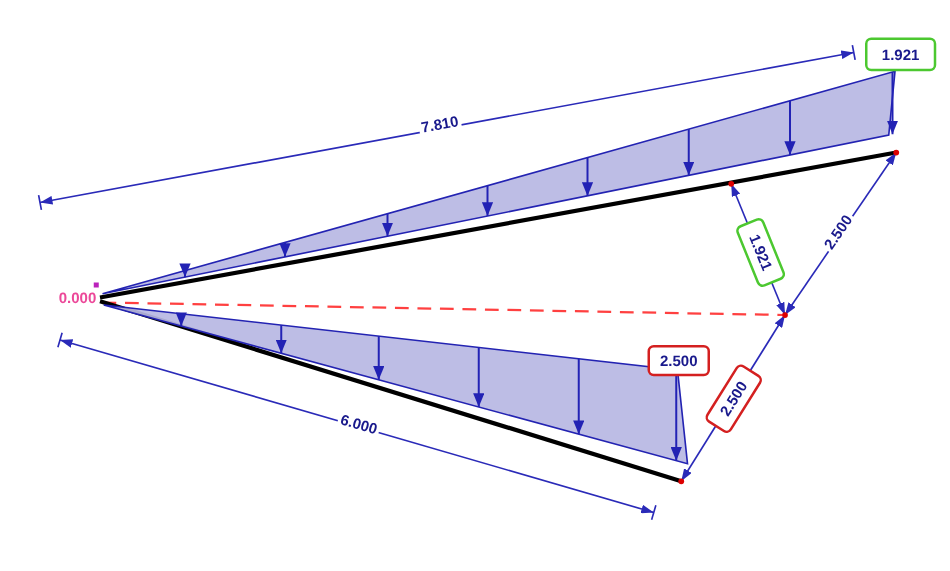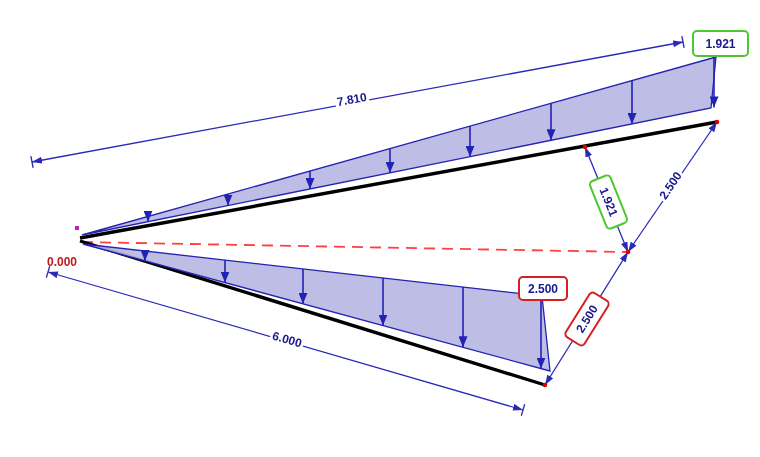--- a/index.html
+++ b/index.html
@@ -14,21 +14,21 @@
   .lbl{
     position:absolute;
     font:bold 12px "Liberation Sans", sans-serif;
     color:#19198c;
     white-space:nowrap;
     background:#ffffff;
     padding:0 2px;
     line-height:13px;
   }
   .lbl.nobg{background:transparent;}
-  .origin{color:#b91c1c;margin-top:23px;}
+  .origin{color:#ec4899;}
   .vbox{
     position:absolute;
     display:flex;align-items:center;justify-content:center;
     background:#ffffff;
     border-radius:5px;
     font:bold 12px "Liberation Sans", sans-serif;
     color:#19198c;
     white-space:nowrap;
   }
   .vbox.green{border:2.5px solid #4cc830;}

